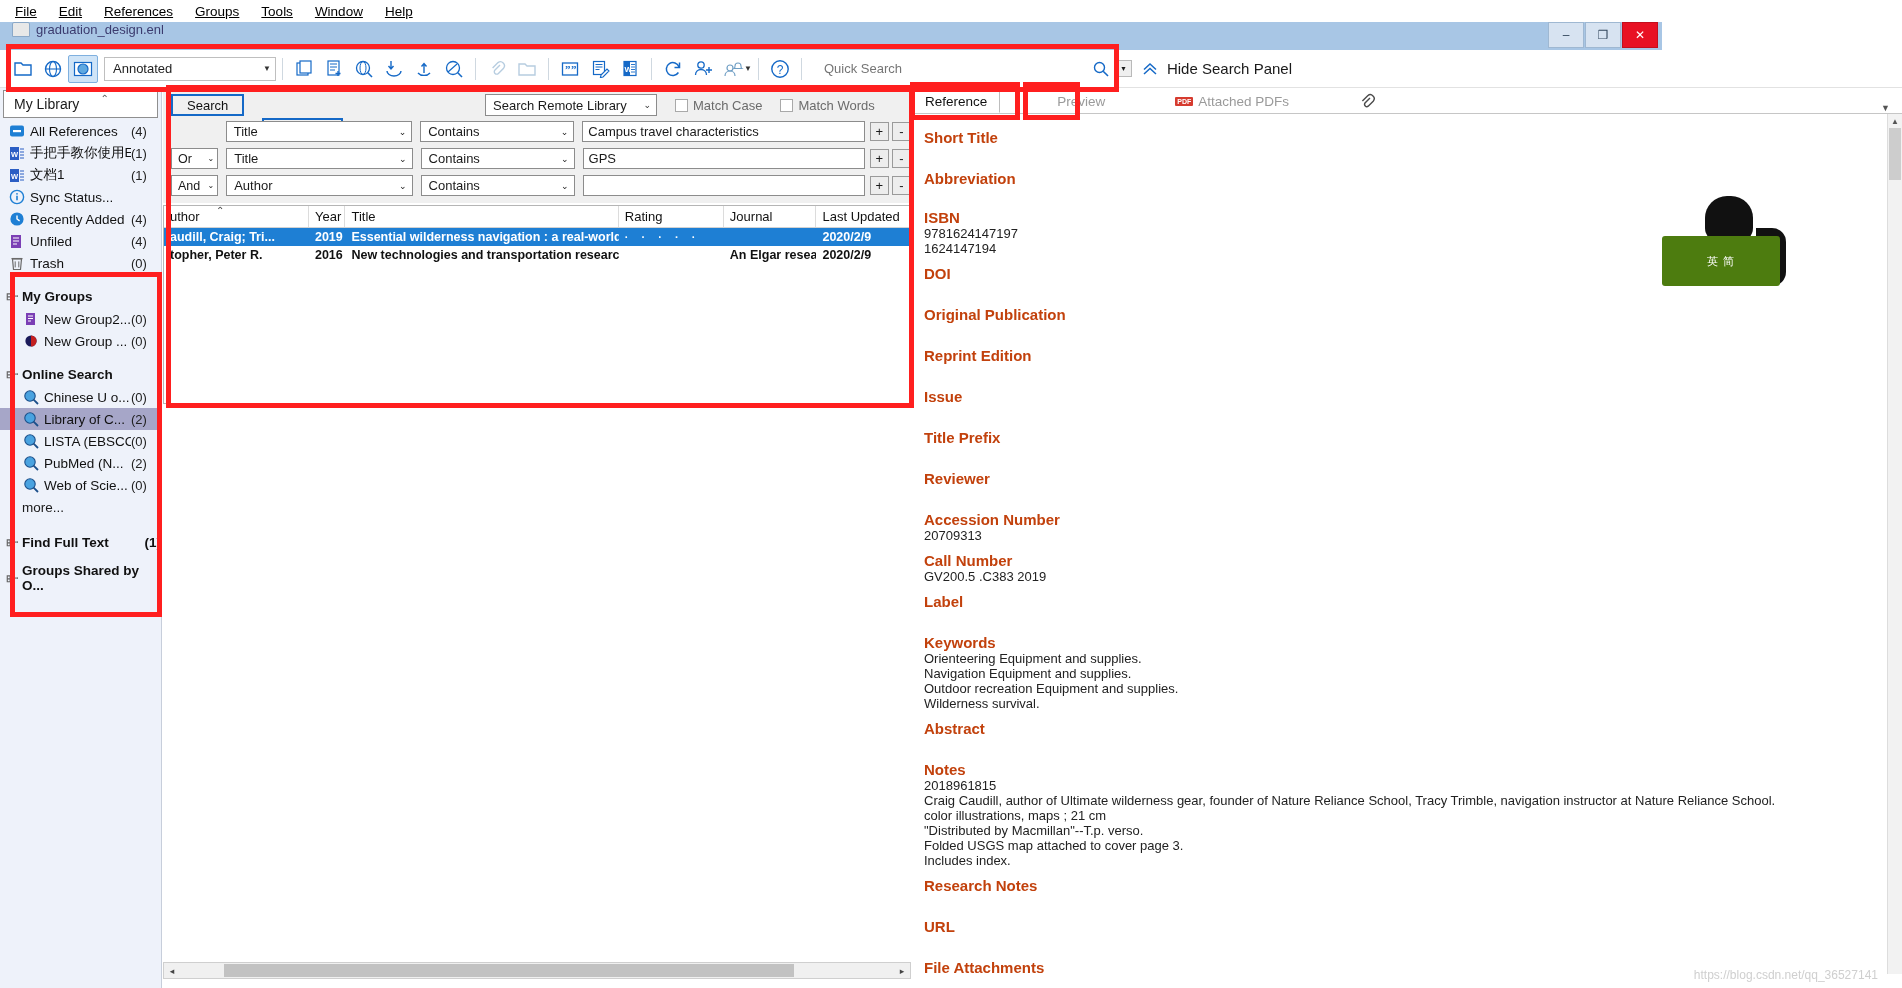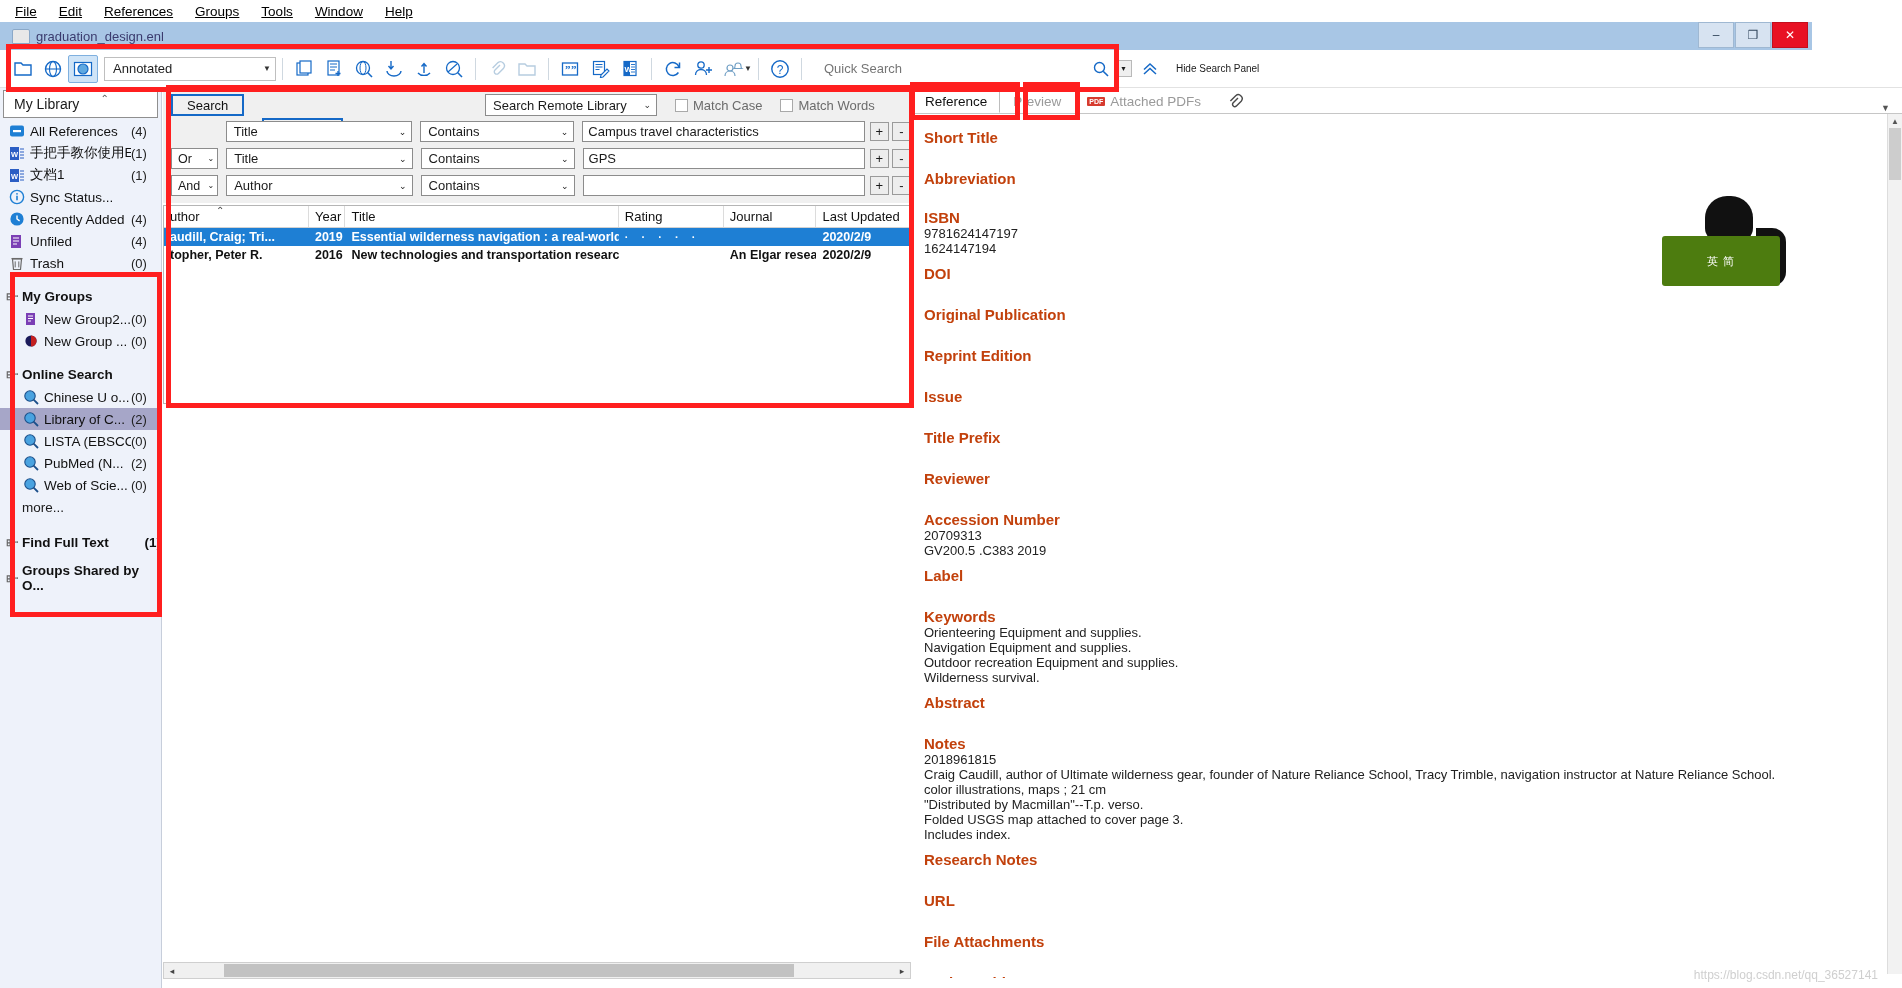--- a/index.html
+++ b/index.html
@@ -19,22 +19,22 @@
     position:absolute; left:0; top:0; width:1902px; height:22px;
     background:#ffffff; display:flex; align-items:center; padding-left:4px;
   }
   .menubar .mi {
     padding:2px 11px; font-size:13.5px; color:#000; cursor:default;
   }
   .menubar .mi u { text-decoration: underline; }
 
   
   .titlebar {
-    position:absolute; left:0; top:22px; width:1812px; height:28px;
-    background:#a8c6e5; display:flex; align-items:center;
+    position:absolute; left:0; top:22px; width:1662px; height:28px;
+    background:#a8c6e5; display:flex; align-items:flex-start;
   }
   .titlebar .tb-icon {
     width:18px; height:15px; margin-left:12px; margin-right:6px;
     background:#e8e8e8; border:1px solid #8aa8c8; border-radius:2px 2px 0 0;
     position:relative;
   }
   .titlebar .tb-title { font-size:13px; color:#3b3b6e; }
   .winbtns { margin-left:auto; display:flex; height:28px; }
   .winbtn {
     width:36px; height:26px; margin-right:1px; background:#d7e3f1;
@@ -56,21 +56,21 @@
     width:172px; height:24px; border:1px solid #bfbfbf; background:#fff;
     display:flex; align-items:center; padding:0 4px 0 8px; font-size:13px; margin-left:6px;
   }
   .style-select .cap { flex:1; color:#222; }
   .style-select .arrow { font-size:8px; color:#333; }
   .quick-search {
     margin-left:14px; display:flex; align-items:center; width:310px; height:24px;
   }
   .quick-search .qs-input { flex:1; font-size:13px; color:#8d8d8d; border:none; outline:none; background:transparent;}
   .qs-dd { width:17px;height:17px;border:1px solid #b9b9b9;background:#efefef;display:flex;align-items:center;justify-content:center;font-size:7px;margin-left:6px;}
-  .hide-panel { margin-left:10px; display:flex; align-items:center; gap:18px; font-size:10px; color:#1a1a1a; white-space:nowrap;}
+  .hide-panel { margin-left:10px; display:flex; align-items:center; gap:9px; font-size:15px; color:#1a1a1a; white-space:nowrap;}
 
   
   .sidebar {
     position:absolute; left:0; top:88px; width:162px; height:900px;
     background:#eef2fa; border-right:1px solid #c7cedb;
   }
   .lib-header {
     margin:2px 3px 0 3px; height:28px; background:#fff; border:1px solid #8f8f8f;
     display:flex; align-items:center; padding-left:10px; font-size:14px; position:relative;
   }
@@ -140,21 +140,21 @@
     position:absolute; left:163px; top:962px; width:748px; height:17px;
     background:#f0f0f0; border:1px solid #cfcfcf; display:flex; align-items:center;
   }
   .res-hscroll .arrowbox{width:16px;height:15px;display:flex;align-items:center;justify-content:center;font-size:9px;color:#444;}
   .res-hscroll .thumb{ height:13px; background:#c2c2c2; margin-left:44px; width:570px;}
 
   
   .refpanel {
     position:absolute; left:912px; top:88px; width:990px; height:900px; background:#fff;
   }
-  .tabstrip { height:26px; display:flex; align-items:flex-end; border-bottom:1px solid #c6c6c6; background:#fff;}
+  .tabstrip { height:26px; display:flex; align-items:flex-end; border-bottom:1px solid #c6c6c6; background:#fff;gap:44px;}
   .tab { height:24px; padding:0 12px; display:flex; align-items:center; font-size:13.5px; color:#555; border:1px solid transparent; gap:5px;}
   .tab.active { color:#111; background:#fff; border:1px solid #bdbdbd; border-bottom-color:#fff;}
   .tab.disabled { color:#9a9a9a; }
   .pdf-badge { font-size:7px; font-weight:bold; color:#fff; background:#d63b2f; border-radius:1px; padding:1px 2px; }
   .ref-body { position:absolute; left:8px; top:30px; width:960px; height:860px; overflow:hidden; padding-left:4px;}
   .fld-label { font-weight:bold; font-size:15px; color:#c2410c; margin-top:11px; }
   .fld-label.tight { margin-top:9px; }
   .fld-val { font-size:13px; color:#222; line-height:15px; }
   .ref-vscroll { position:absolute; right:0; top:26px; width:15px; height:860px; background:#f2f2f2; border-left:1px solid #ddd;}
   .ref-vscroll .vthumb{ position:absolute; top:14px; left:1px; width:12px; height:52px; background:#cdcdcd;}
@@ -693,20 +693,21 @@
 
       <div class="fld-label">Title Prefix</div>
       <div class="fld-val" style="min-height:13px"></div>
 
       <div class="fld-label">Reviewer</div>
       <div class="fld-val" style="min-height:13px"></div>
 
       <div class="fld-label">Accession Number</div>
       <div class="fld-val">20709313</div>
 
+      <div class="fld-label tight">Call Number</div>
       <div class="fld-val">GV200.5 .C383 2019</div>
 
       <div class="fld-label tight">Label</div>
       <div class="fld-val" style="min-height:13px"></div>
 
       <div class="fld-label">Keywords</div>
       <div class="fld-val" style="white-space:pre-line">Orienteering Equipment and supplies.
 Navigation Equipment and supplies.
 Outdoor recreation Equipment and supplies.
 Wilderness survival.</div>

